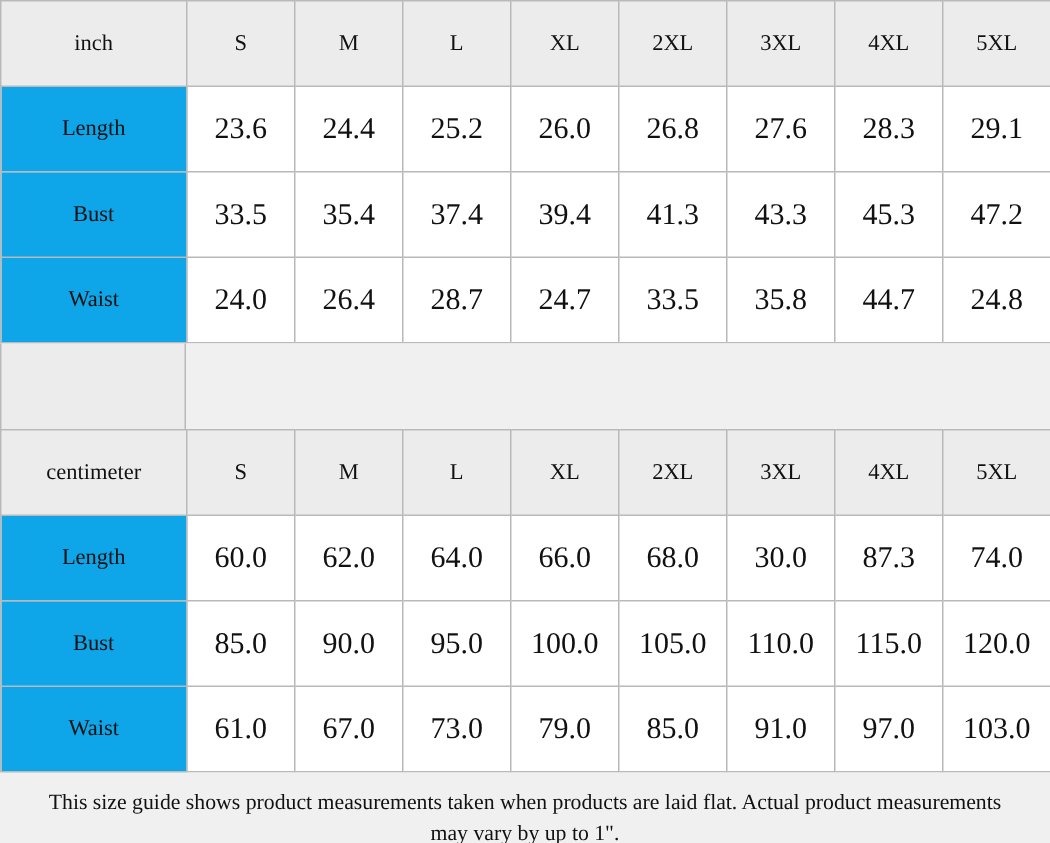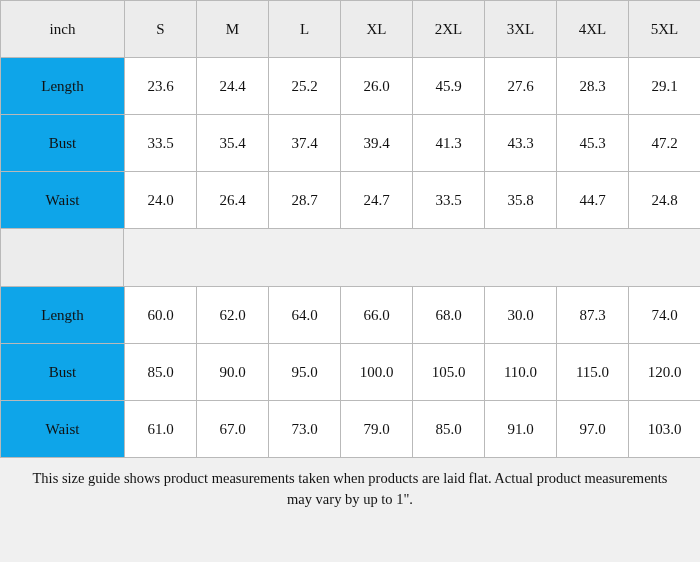--- a/index.html
+++ b/index.html
@@ -42,21 +42,21 @@
   table.size-table td.hdr-size {
     background: #ececec;
     font-size: 15px;
   }
   table.size-table td.row-label {
     background: #0ea5e9;
     font-size: 15px;
   }
   table.size-table td.val {
     background: #ffffff;
-    font-size: 15px;
+    font-size: 20px;
   }
   .col-first { width: 124px; }
   .col-rest { width: 72px; }
 
   .row-h-head { height: 57px; padding-left: 33px; }
   .row-h-body { height: 57px; }
 
   .spacer {
     height: 57px;
     width: 700px;
@@ -117,21 +117,21 @@
         <td class="hdr-size">3XL</td>
         <td class="hdr-size">4XL</td>
         <td class="hdr-size">5XL</td>
       </tr>
       <tr class="row-h-body">
         <td class="row-label">Length</td>
         <td class="val">23.6</td>
         <td class="val">24.4</td>
         <td class="val">25.2</td>
         <td class="val">26.0</td>
-        <td class="val">45.9</td>
+        <td class="val">26.8</td>
         <td class="val">27.6</td>
         <td class="val">28.3</td>
         <td class="val">29.1</td>
       </tr>
       <tr class="row-h-body">
         <td class="row-label">Bust</td>
         <td class="val">33.5</td>
         <td class="val">35.4</td>
         <td class="val">37.4</td>
         <td class="val">39.4</td>
@@ -165,20 +165,31 @@
         <col class="col-rest">
         <col class="col-rest">
         <col class="col-rest">
         <col class="col-rest">
         <col class="col-rest">
         <col class="col-rest">
         <col class="col-rest">
         <col class="col-rest">
     </colgroup>
     <tbody>
+      <tr class="row-h-head">
+        <td class="hdr-label">centimeter</td>
+        <td class="hdr-size">S</td>
+        <td class="hdr-size">M</td>
+        <td class="hdr-size">L</td>
+        <td class="hdr-size">XL</td>
+        <td class="hdr-size">2XL</td>
+        <td class="hdr-size">3XL</td>
+        <td class="hdr-size">4XL</td>
+        <td class="hdr-size">5XL</td>
+      </tr>
       <tr class="row-h-body">
         <td class="row-label">Length</td>
         <td class="val">60.0</td>
         <td class="val">62.0</td>
         <td class="val">64.0</td>
         <td class="val">66.0</td>
         <td class="val">68.0</td>
         <td class="val">30.0</td>
         <td class="val">87.3</td>
         <td class="val">74.0</td>

